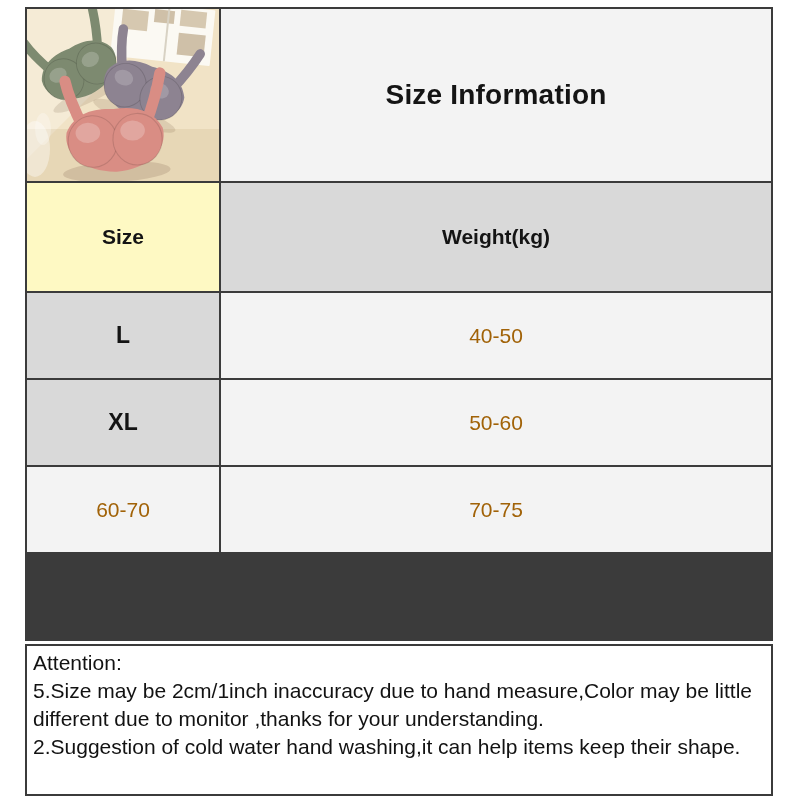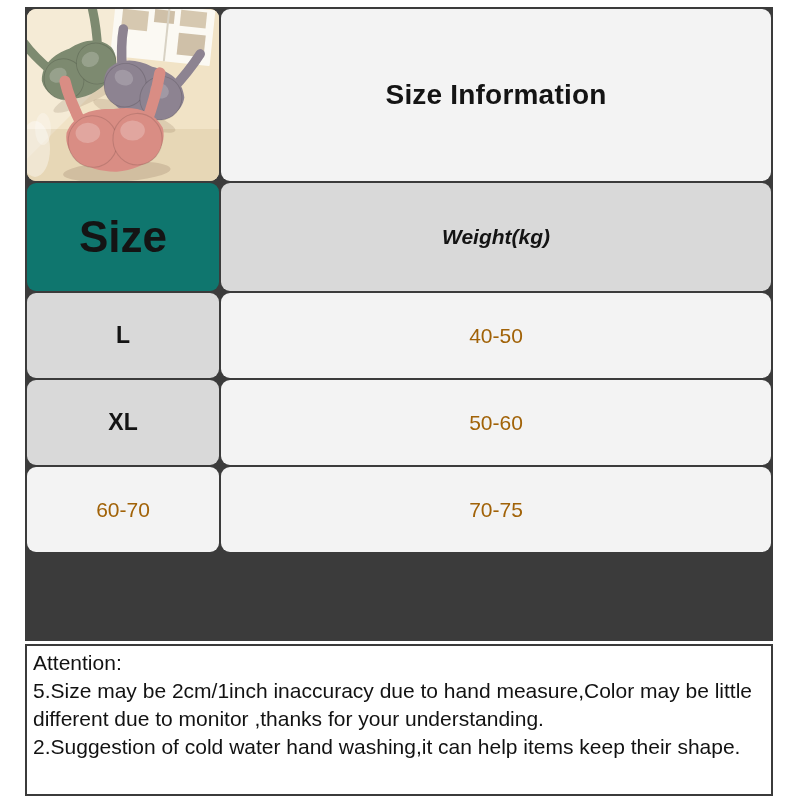--- a/index.html
+++ b/index.html
@@ -9,26 +9,26 @@
     overflow:hidden;
   }
   
   .size-grid{
     position:absolute;left:25px;top:7px;width:748px;height:634px;
     box-sizing:border-box;display:grid;
     grid-template-columns:192px 1fr;
     grid-template-rows:172px 108px repeat(4,1fr);
     background:#3b3b3b;padding:2px;gap:2px;
   }
-  .cell{display:flex;align-items:center;justify-content:center;text-align:center;overflow:hidden;border-radius:9px;}
+  .cell{display:flex;align-items:center;justify-content:center;text-align:center;overflow:hidden;}
   .photo-cell{background:#f1e3c6;padding:0;}
   .photo-cell svg{display:block;width:100%;height:100%;}
   .info-cell{background:#f3f3f3;font-size:28px;font-weight:bold;letter-spacing:0.2px;}
-  .size-head-cell{background:#0f766e;font-size:44px;font-weight:bold;}
-  .weight-head-cell{background:#d9d9d9;font-size:21px;font-weight:bold;font-style:italic;}
+  .size-head-cell{background:#fef9c3;font-size:21px;font-weight:bold;}
+  .weight-head-cell{background:#d9d9d9;font-size:21px;font-weight:bold;}
   .size-cell{background:#d9d9d9;font-size:23px;font-weight:bold;}
   .weight-cell{background:#f3f3f3;font-size:21px;font-weight:normal;color:#a16207;}
   
   .attention-box{
     position:absolute;left:25px;top:644px;width:748px;height:152px;
     box-sizing:border-box;border:2px solid #3b3b3b;background:#ffffff;
     padding:3px 8px 5px 6px;font-size:21px;line-height:28px;color:#121212;
   }
   .att-line{white-space:normal;}
 </style>

